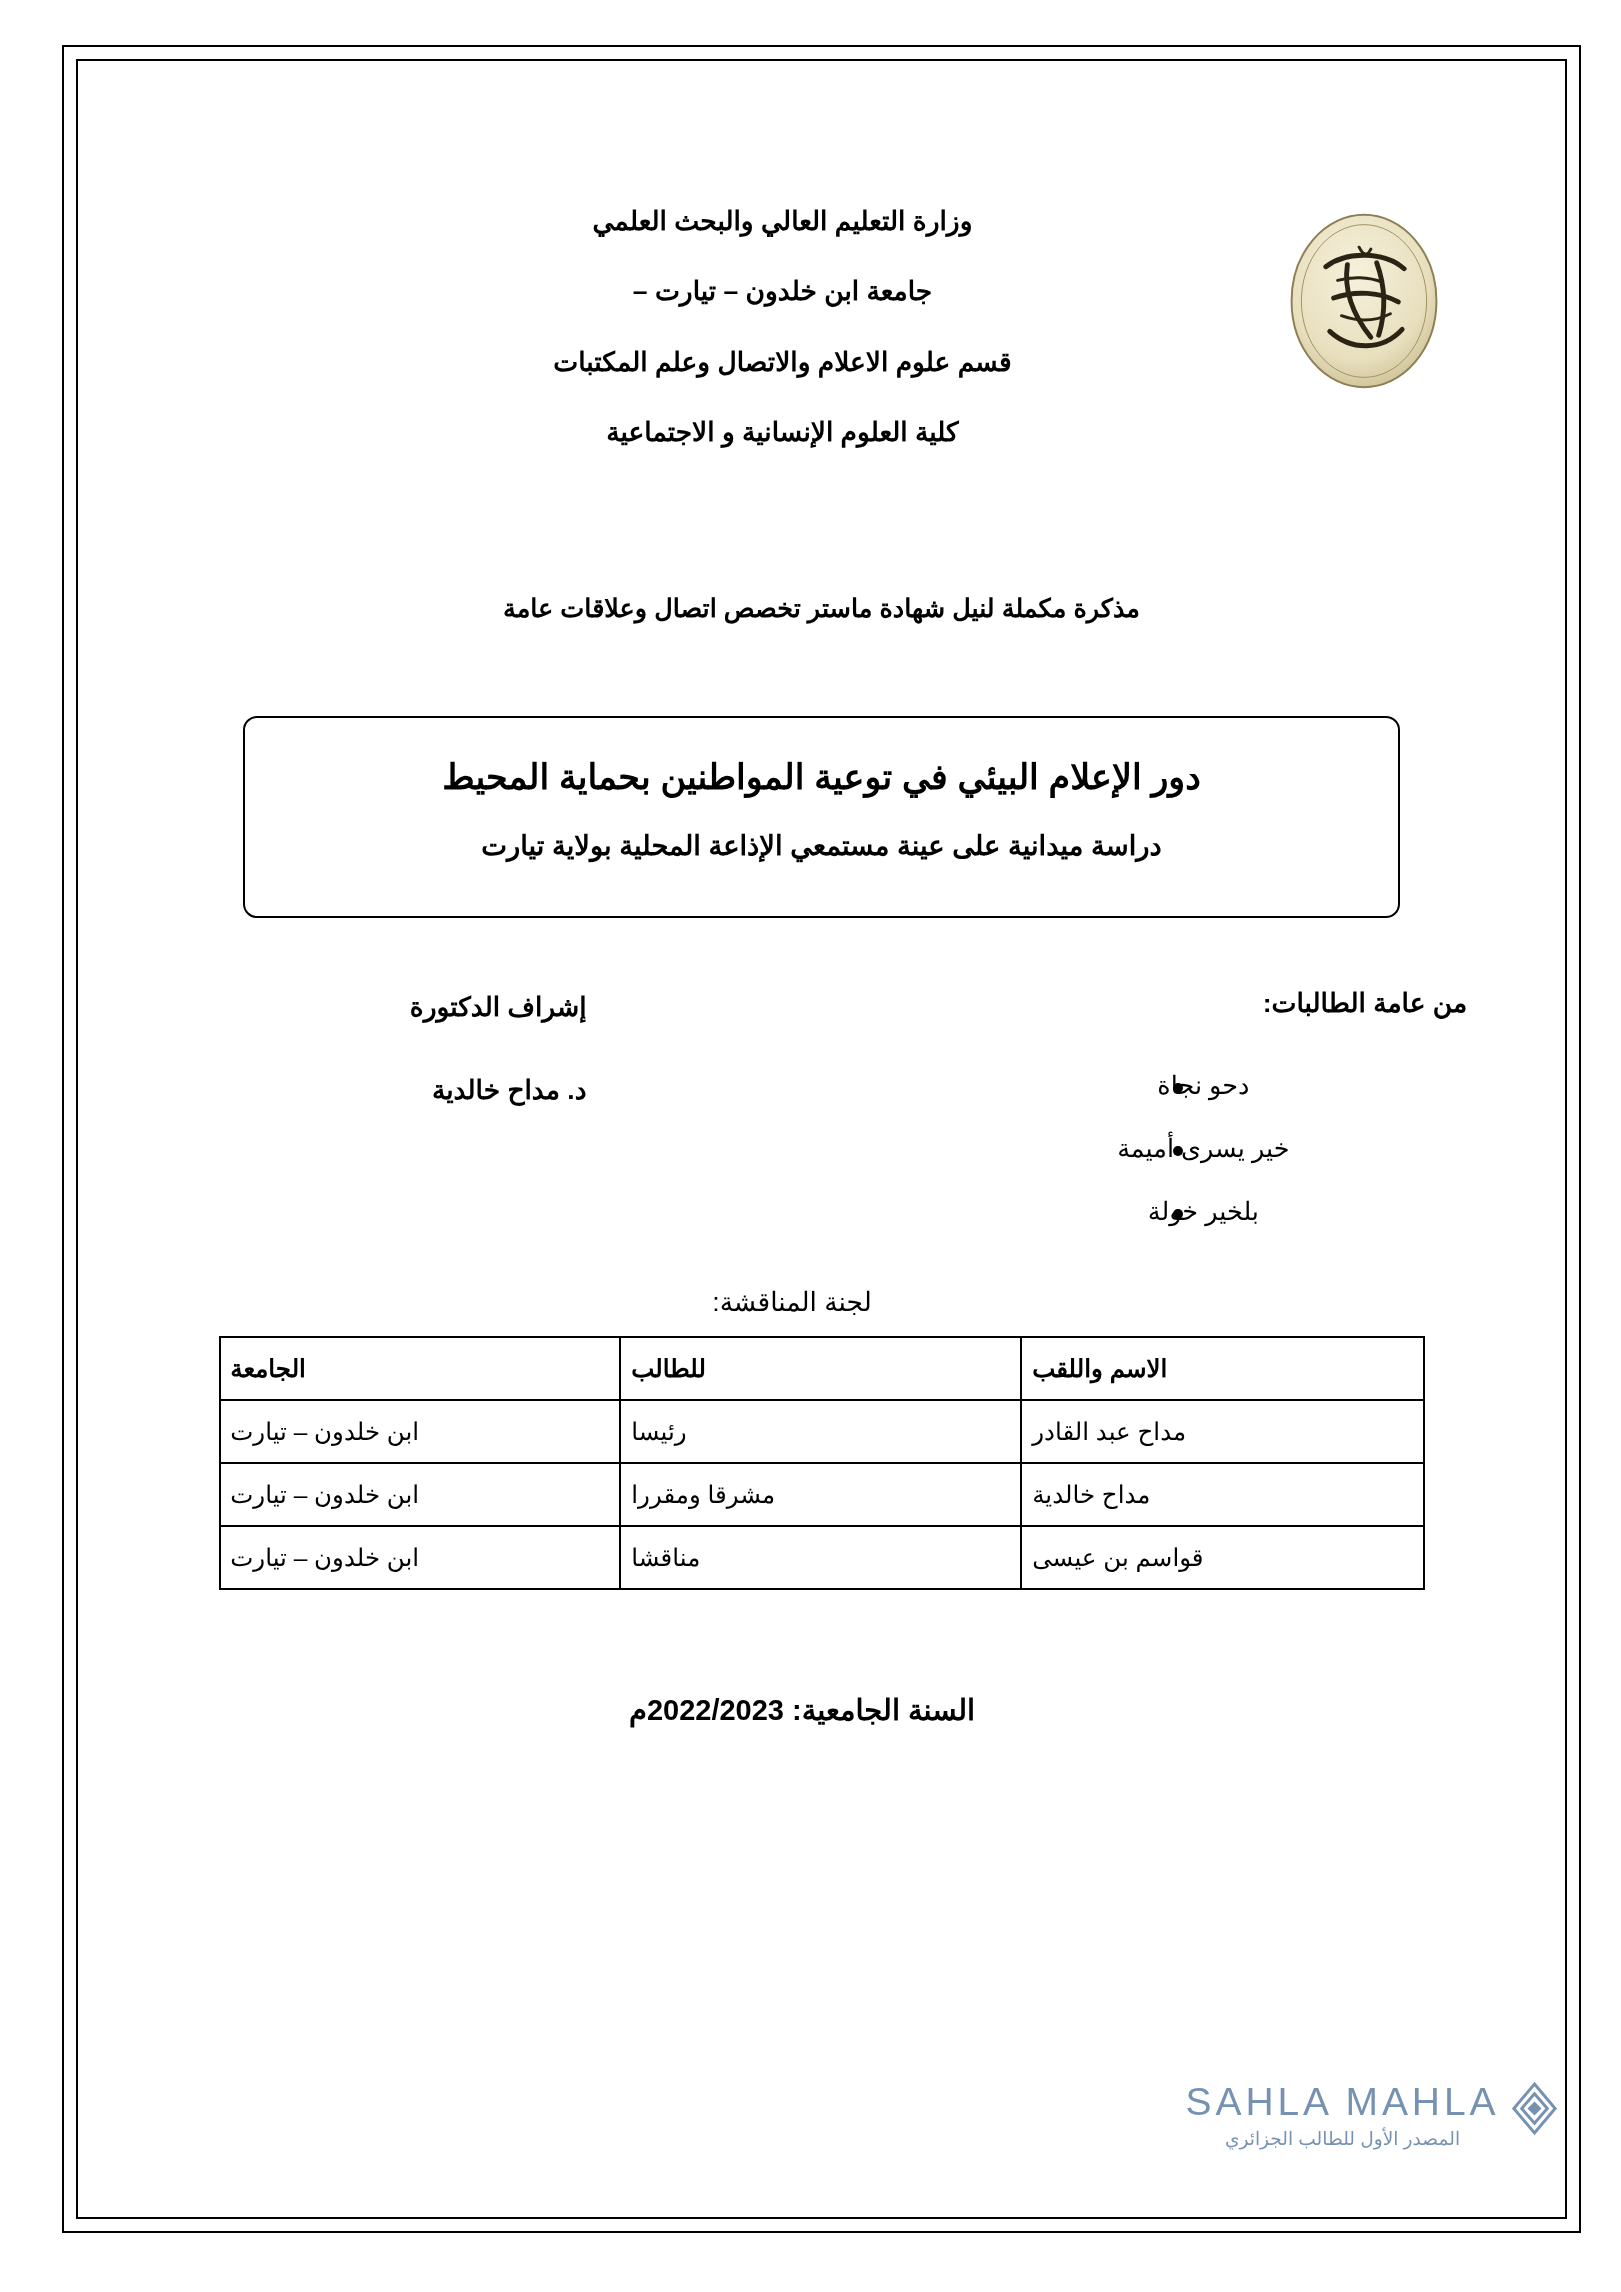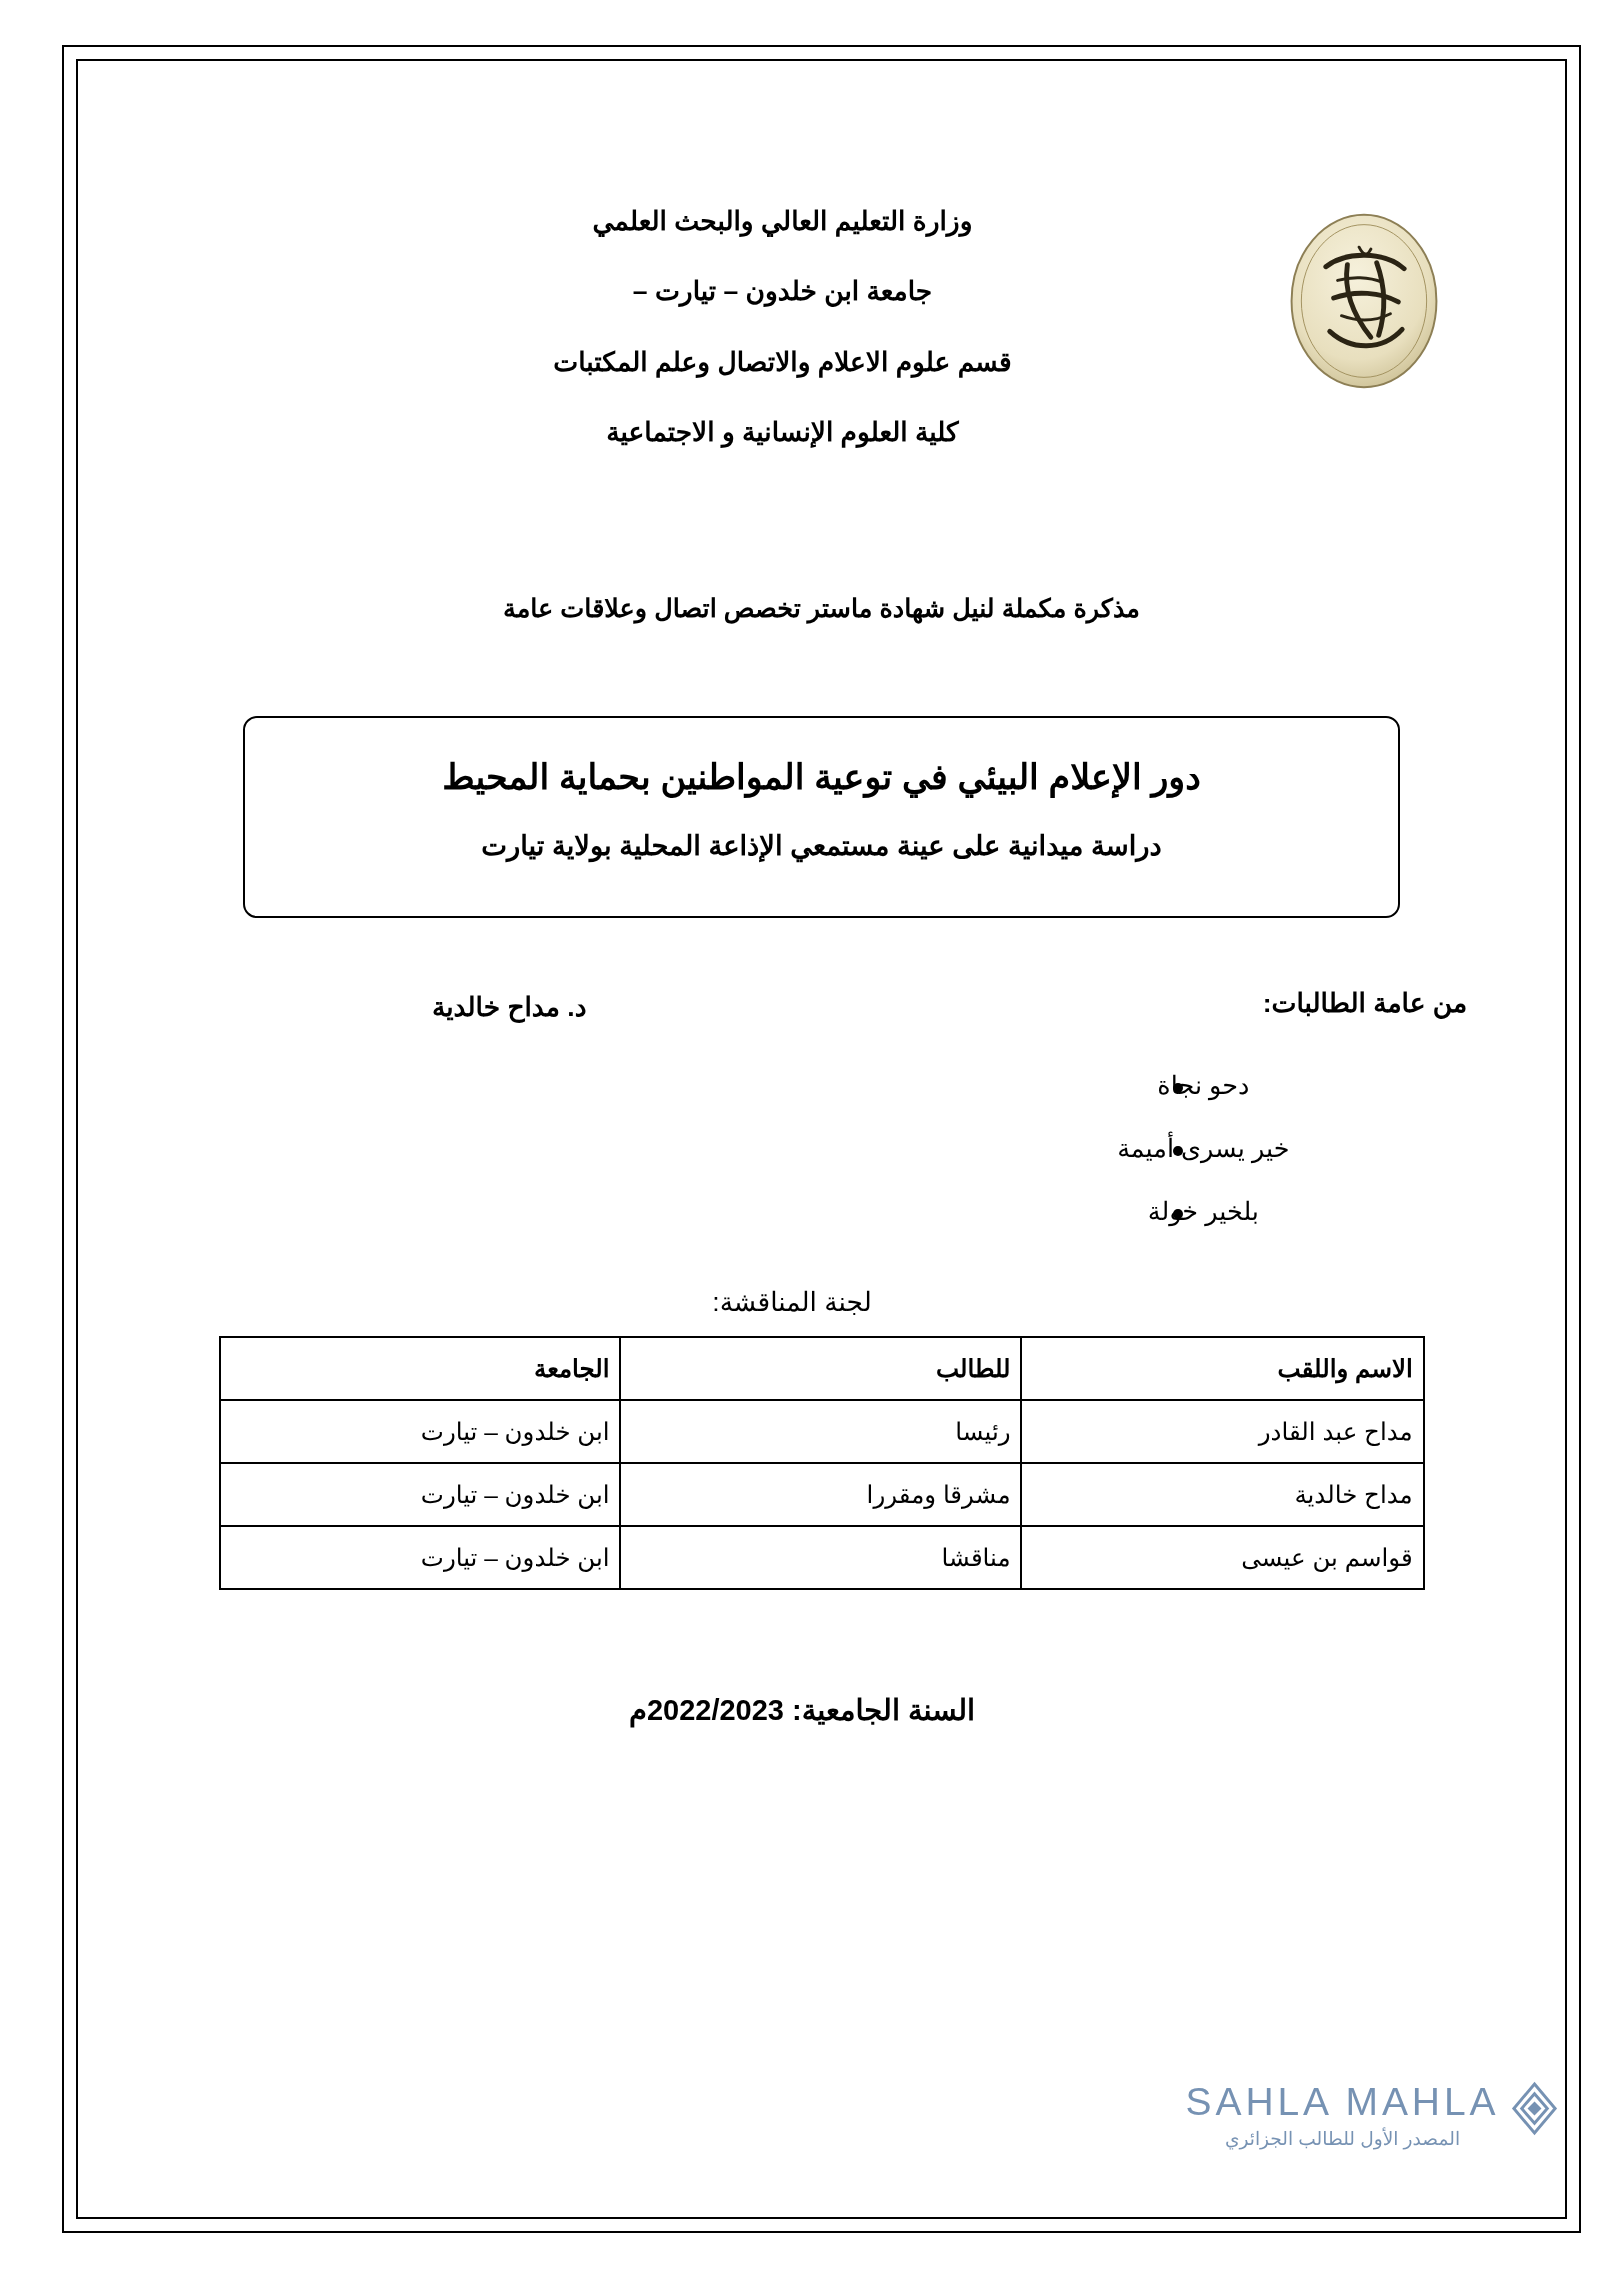--- a/index.html
+++ b/index.html
@@ -148,21 +148,21 @@
   table.jury {
     border-collapse: collapse;
     margin: 0 auto;
     width: 1206px;
   }
   table.jury td, table.jury th {
     border: 2px solid #000;
     height: 57px;
     font-size: 24.5px;
     font-weight: normal;
-    text-align: right;
+    text-align: left;
     padding: 2px 9.8px;
   }
   table.jury th { font-weight: bold; }
   table.jury .c-name { width: 33.4%; }
   table.jury .c-role { width: 33.3%; }
   table.jury .c-univ { width: 33.3%; }
 
   
   .year {
     text-align: center;
@@ -250,20 +250,21 @@
     <div class="people">
       <div class="people-col col-students">
         <div class="label">من عامة الطالبات:</div>
         <ul class="students">
           <li><span class="bullet"></span><span>دحو نجاة</span></li>
           <li><span class="bullet"></span><span>خير يسرى أميمة</span></li>
           <li><span class="bullet"></span><span>بلخير خولة</span></li>
         </ul>
       </div>
       <div class="people-col col-supervisor">
+        <div class="label supervisor-label">إشراف الدكتورة</div>
         <div class="supervisor-name">د. مداح خالدية</div>
       </div>
     </div>
 
     <div class="jury-label">لجنة المناقشة:</div>
     <table class="jury">
       <thead>
         <tr>
           <th class="c-name">الاسم واللقب</th>
           <th class="c-role">للطالب</th>

